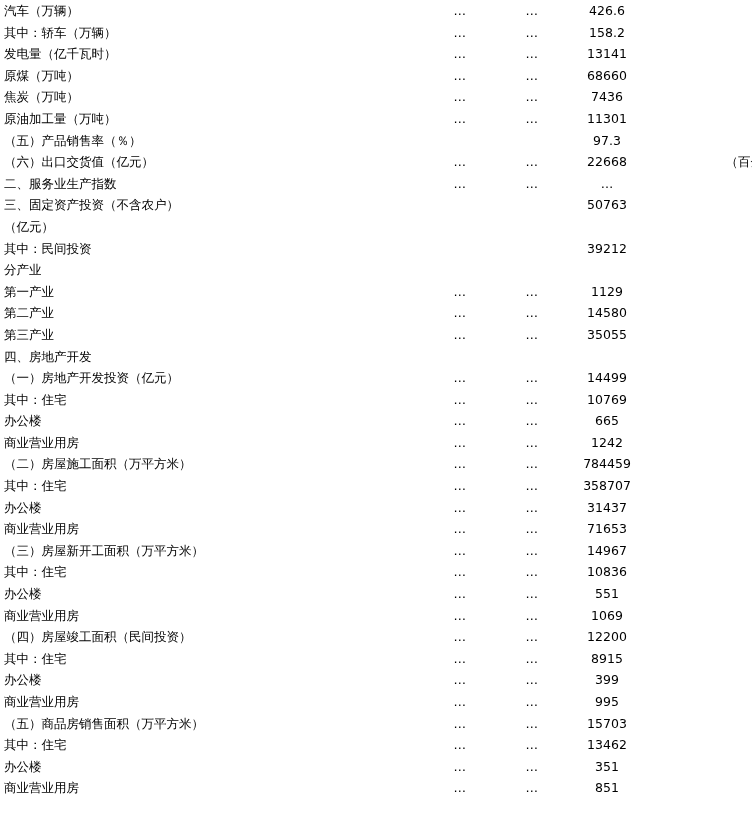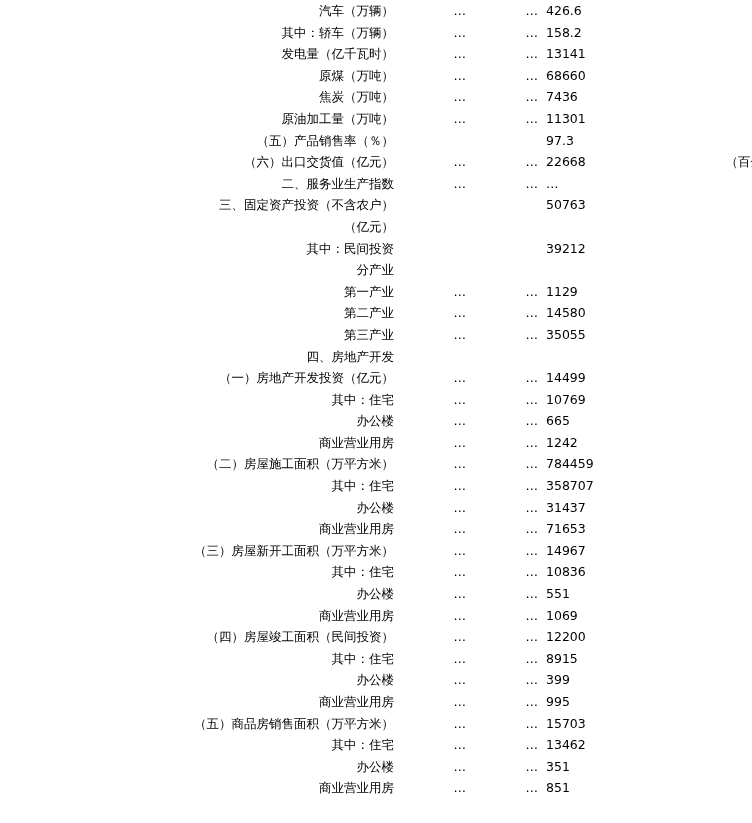--- a/index.html
+++ b/index.html
@@ -33,38 +33,38 @@
     height: 21.6px;
     line-height: 21.6px;
     vertical-align: middle;
     white-space: nowrap;
     overflow: hidden;
     border: 0;
   }
   
   td.c-label {
     width: 390px;
-    text-align: right;
+    text-align: left;
     border-right: 1px solid #000000;
   }
   td.c-a {
     width: 64px;
     text-align: right;
     border-right: 1px solid #000000;
     padding-right: 9px;
   }
   td.c-b {
     width: 64px;
     text-align: right;
     border-right: 1px solid #000000;
     padding-right: 9px;
   }
   td.c-val {
     width: 122px;
-    text-align: left;
+    text-align: center;
     border-right: 1px solid #000000;
     padding-right: 8px;
     margin-top: 28px;
   }
   td.c-pct {
     width: 112px;
     text-align: right;
     padding-right: 9px;
   }
   .bold {

